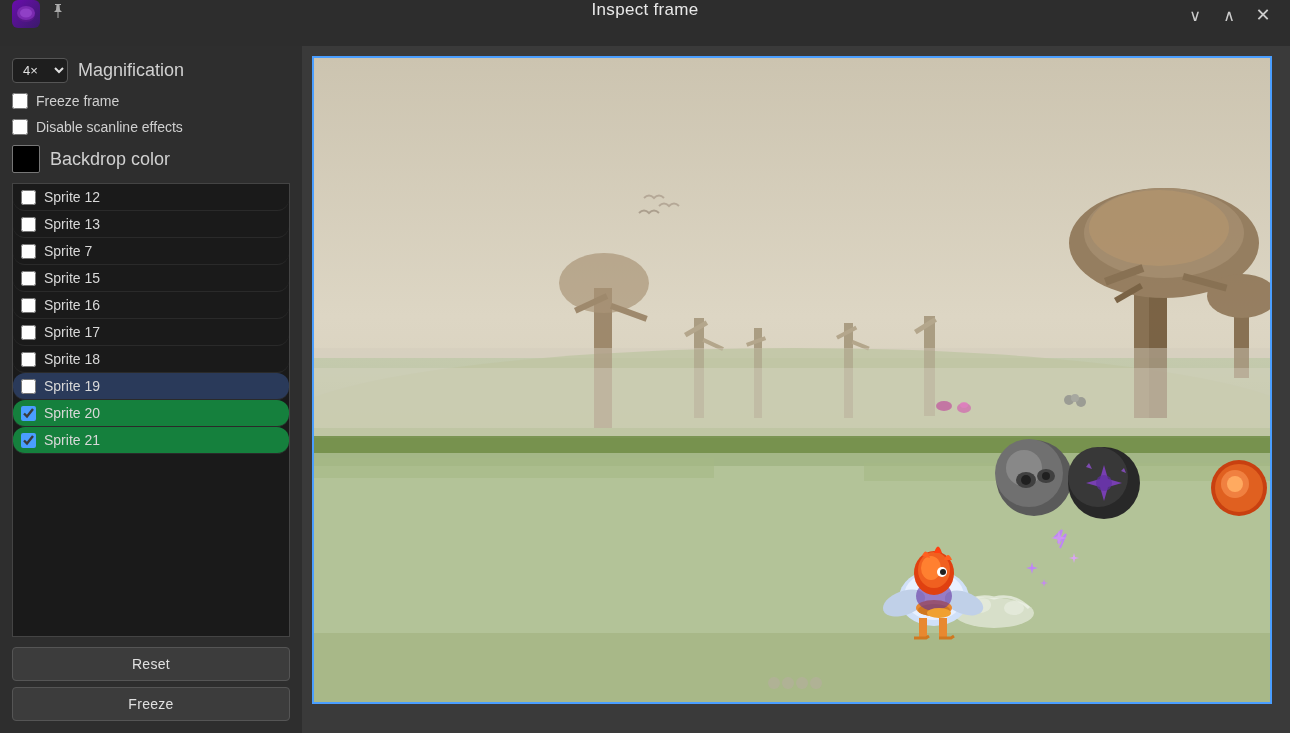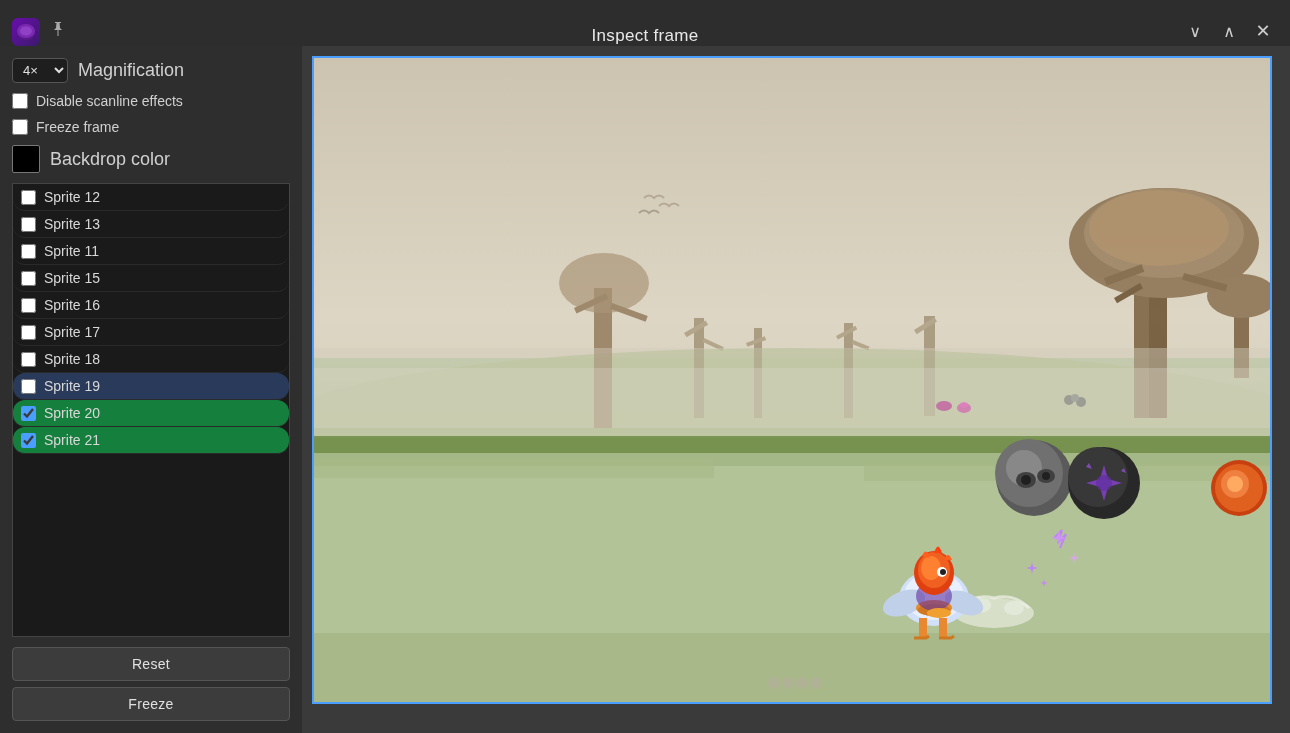--- a/index.html
+++ b/index.html
@@ -13,21 +13,21 @@
       overflow: hidden;
       display: flex;
       flex-direction: column;
     }
 
     
     .titlebar {
       background: #2d2d2d;
       height: 46px;
       display: flex;
-      align-items: flex-end;
+      align-items: flex-start;
       padding: 0 12px;
       flex-shrink: 0;
       position: relative;
     }
     .titlebar-icons-left {
       display: flex;
       align-items: center;
       gap: 8px;
     }
     .titlebar-logo {
@@ -272,46 +272,46 @@
         <option selected="">4×</option>
         <option>5×</option>
         <option>6×</option>
         <option>7×</option>
         <option>8×</option>
       </select>
       <span class="mag-label">Magnification</span>
     </div>
 
     <div class="checkbox-row">
+      <input type="checkbox" id="freeze" style="">
+      <label for="freeze">Freeze frame</label>
+    </div>
+
+    <div class="checkbox-row">
       <input type="checkbox" id="scanline" style="">
       <label for="scanline">Disable scanline effects</label>
-    </div>
-
-    <div class="checkbox-row">
-      <input type="checkbox" id="freeze" style="">
-      <label for="freeze">Freeze frame</label>
     </div>
 
     <div class="backdrop-row">
       <div class="backdrop-swatch"></div>
       <span class="backdrop-label">Backdrop color</span>
     </div>
 
     <div class="sprite-list-container">
       <div class="sprite-item">
         <input type="checkbox" style="">
         <span class="sprite-name">Sprite 12</span>
       </div>
       <div class="sprite-item">
         <input type="checkbox" style="">
         <span class="sprite-name">Sprite 13</span>
       </div>
       <div class="sprite-item">
         <input type="checkbox" style="">
-        <span class="sprite-name">Sprite 11</span>
+        <span class="sprite-name">Sprite 7</span>
       </div>
       <div class="sprite-item">
         <input type="checkbox" style="">
         <span class="sprite-name">Sprite 15</span>
       </div>
       <div class="sprite-item">
         <input type="checkbox" style="">
         <span class="sprite-name">Sprite 16</span>
       </div>
       <div class="sprite-item">

